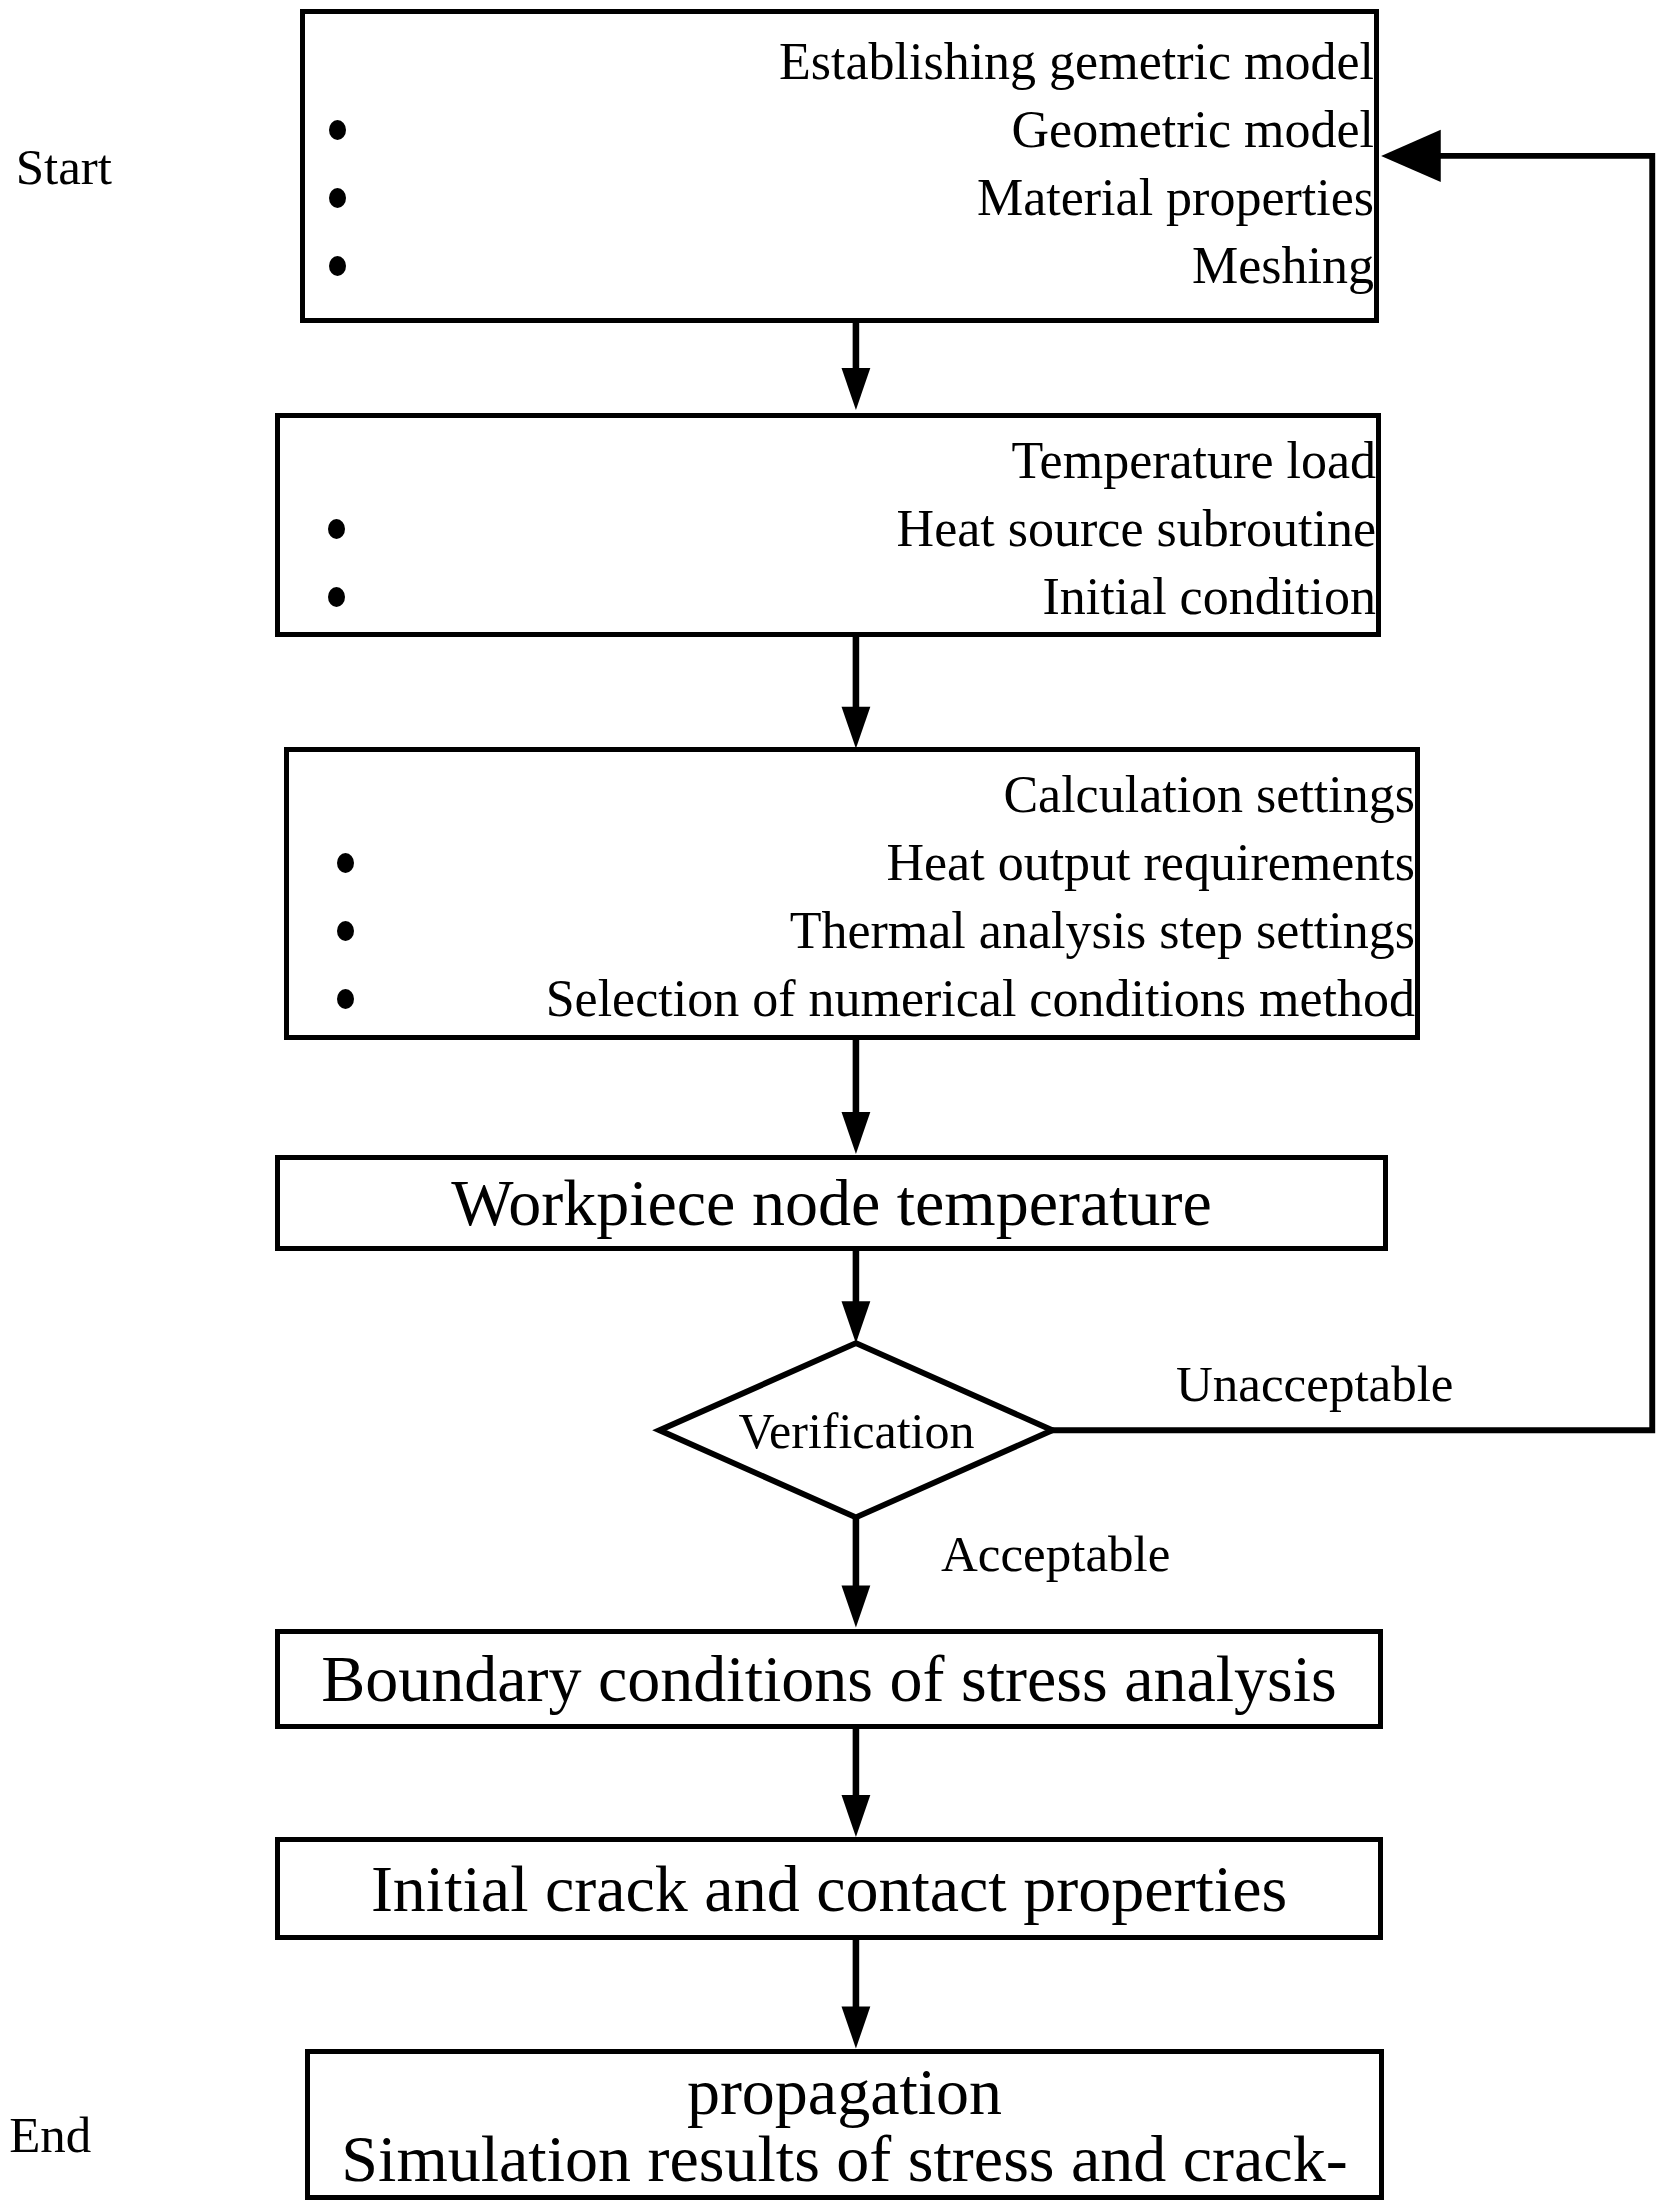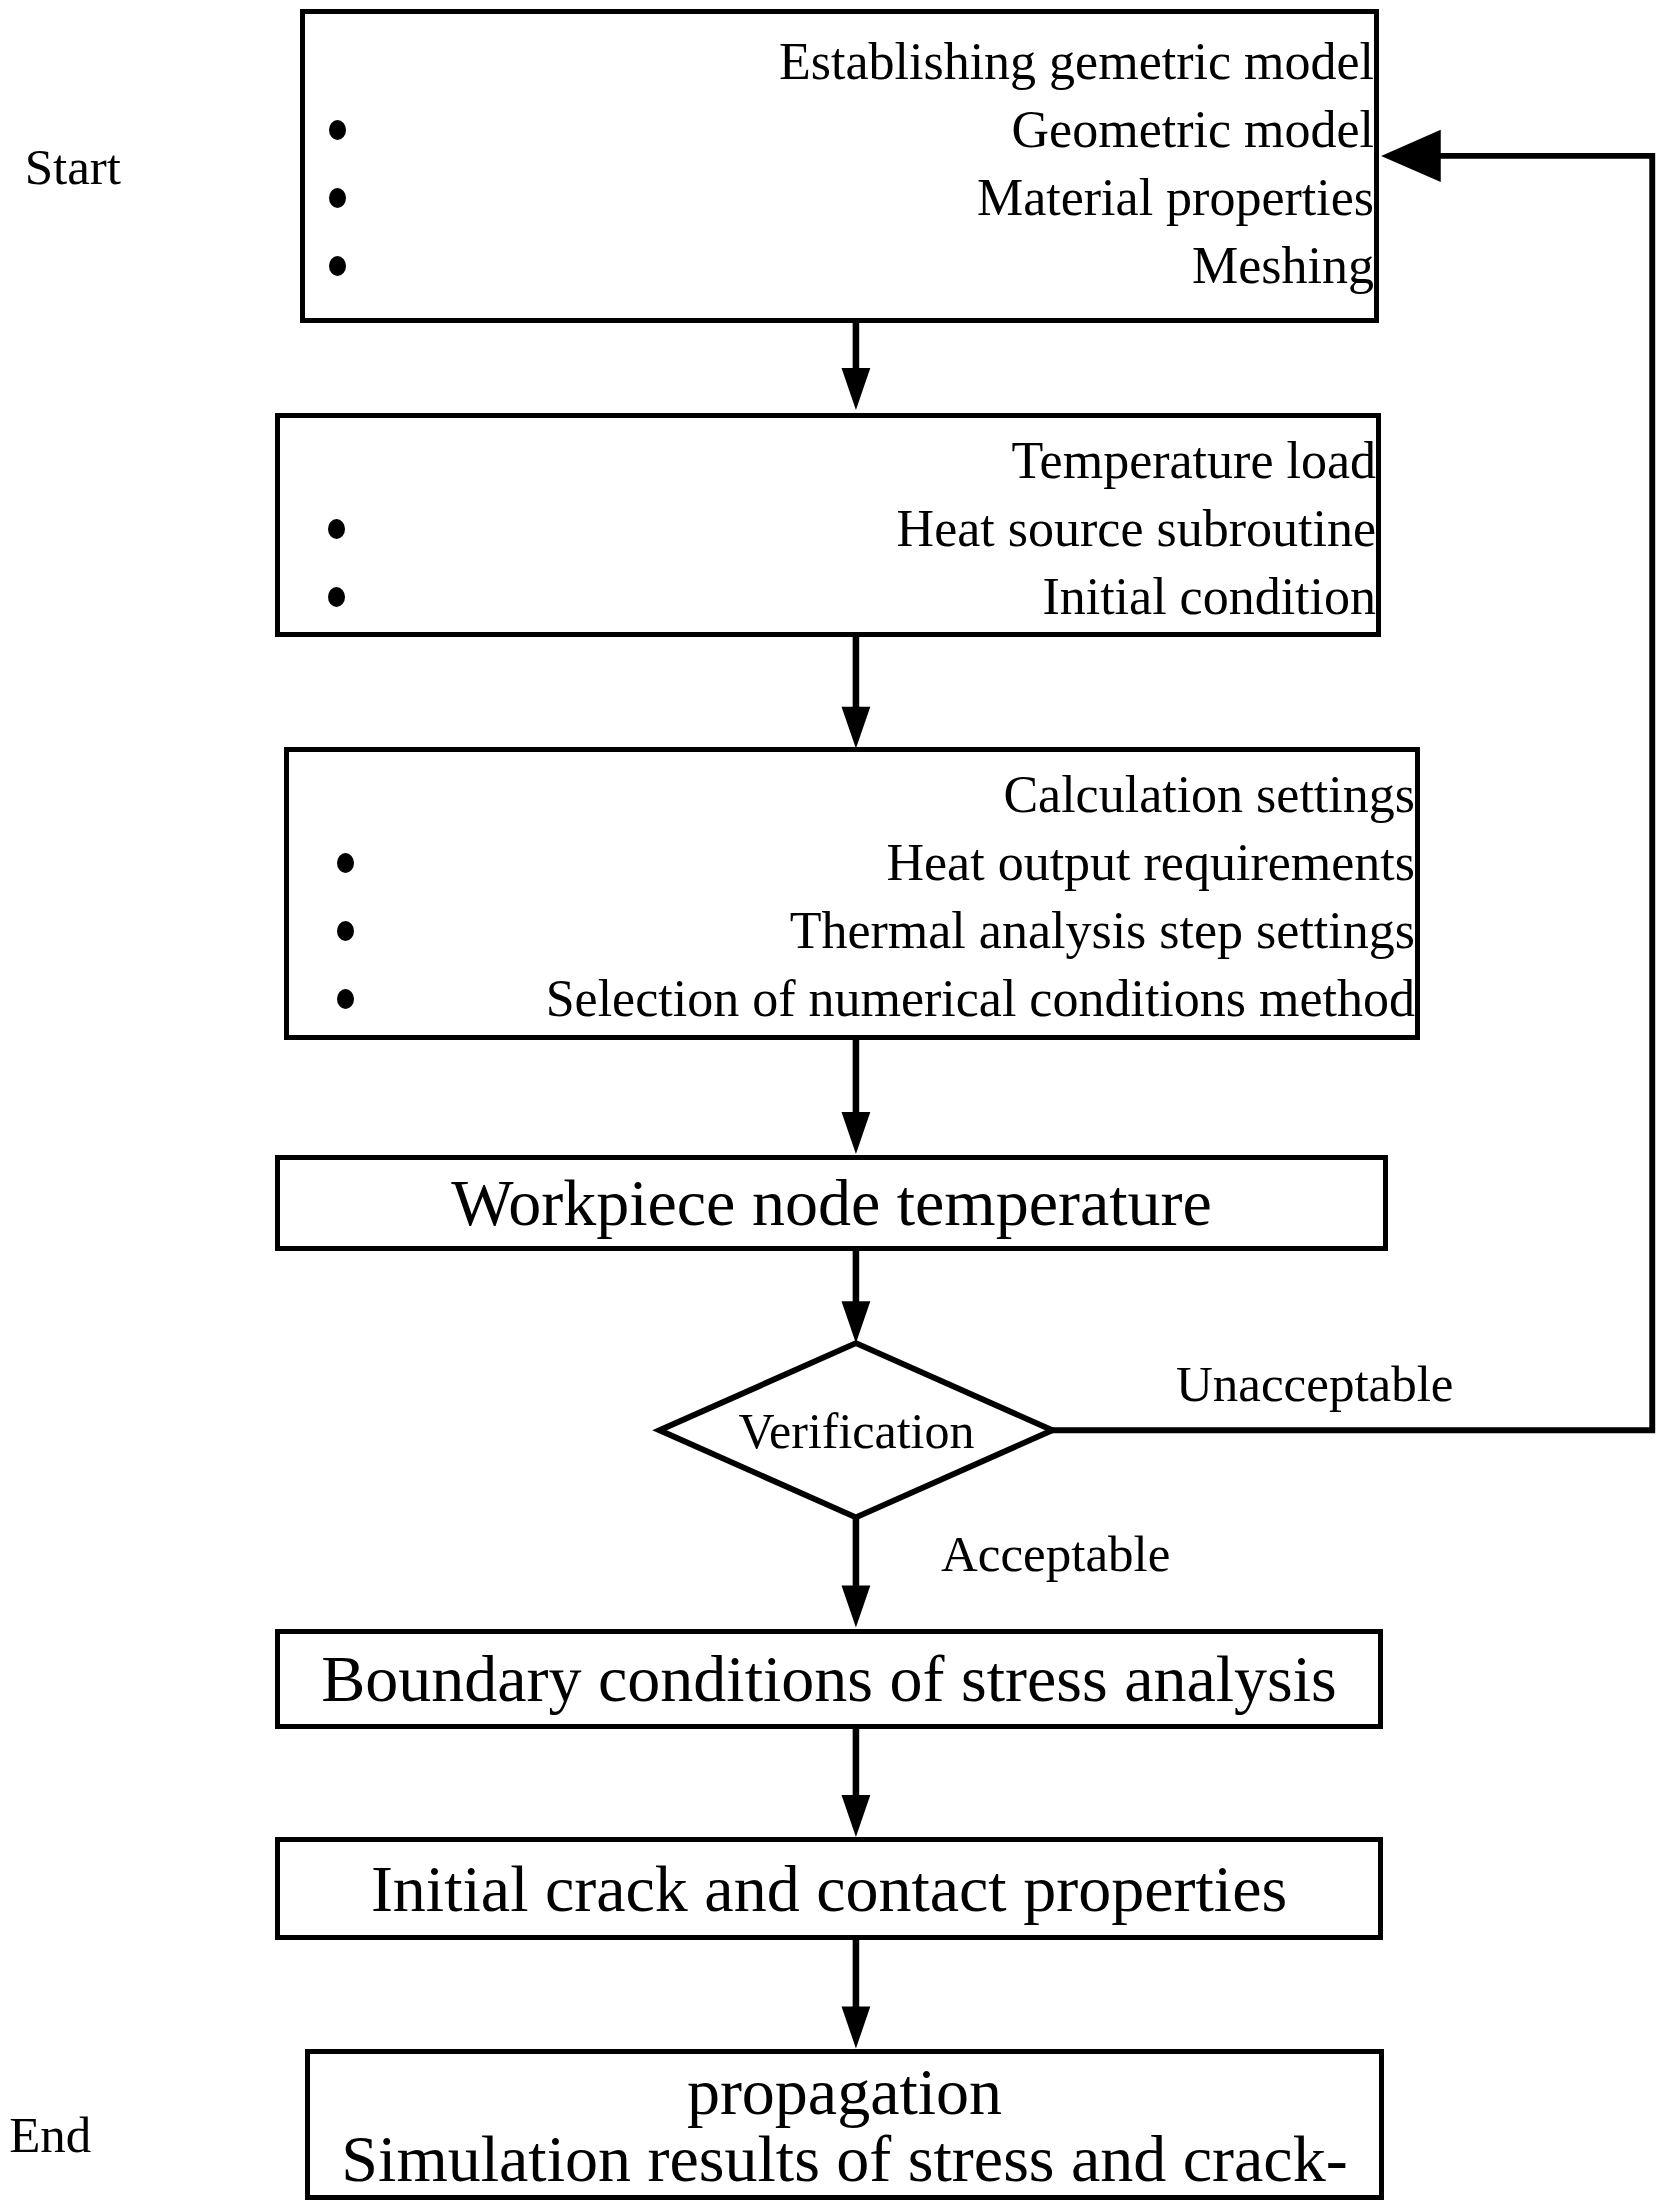--- a/index.html
+++ b/index.html
@@ -122,21 +122,21 @@
       <line x1="1307" y1="2637" x2="1307" y2="2745" stroke="#000" stroke-width="10"></line>
       <polygon points="1285,2741 1329,2741 1307,2805" fill="#000"></polygon>
     </g>
 
     <g>
       <line x1="1307" y1="2961" x2="1307" y2="3068" stroke="#000" stroke-width="10"></line>
       <polygon points="1285,3064 1329,3064 1307,3128" fill="#000"></polygon>
     </g>
   </svg>
 
-  <div class="float-label" style="left:15.7px; top:140px;margin-left:9px;">Start</div>
+  <div class="float-label" style="left:15.7px; top:140px;">Start</div>
   <div class="float-label" style="left:9.2px; top:2108px;">End</div>
 
   <div class="node inset-a" style="left:300px; top:8.5px; width:1079px; height:314px;">
     <div class="title">Establishing gemetric model</div>
     <div class="bullet-row">
       <span class="dot"></span>
       <span>Geometric model</span>
     </div>
     <div class="bullet-row">
       <span class="dot"></span>

